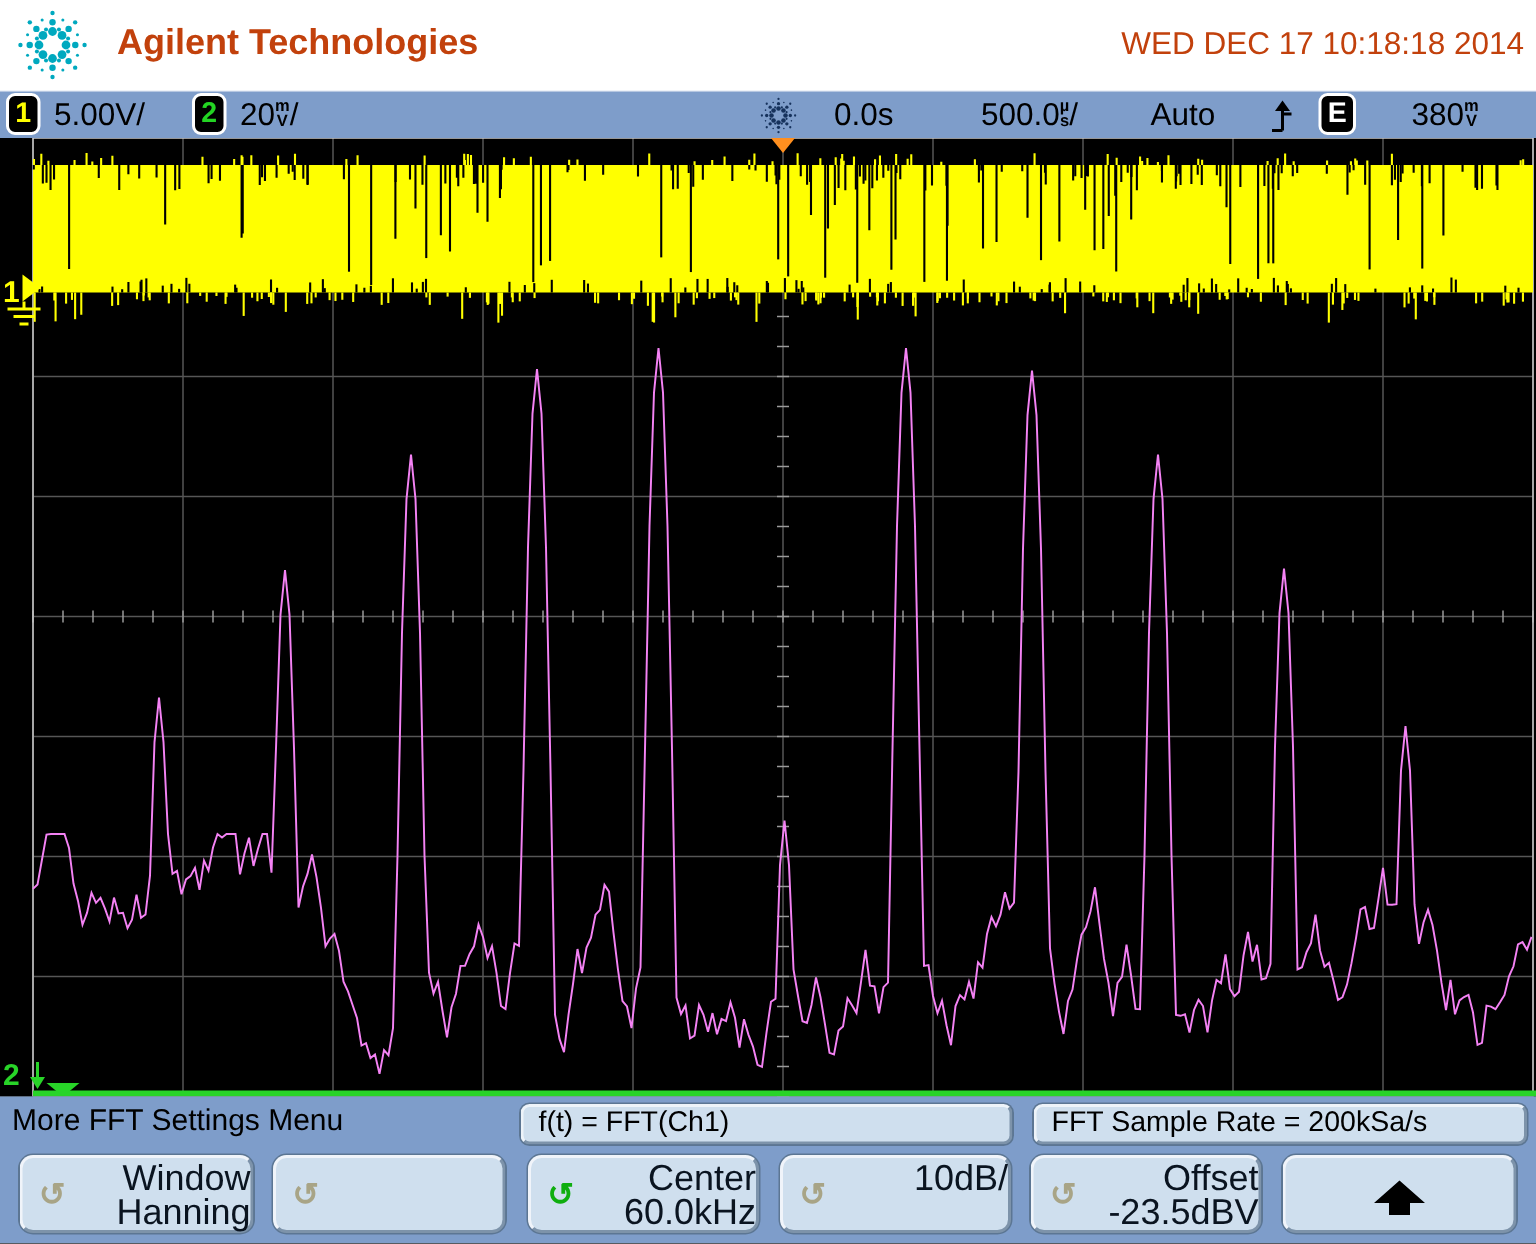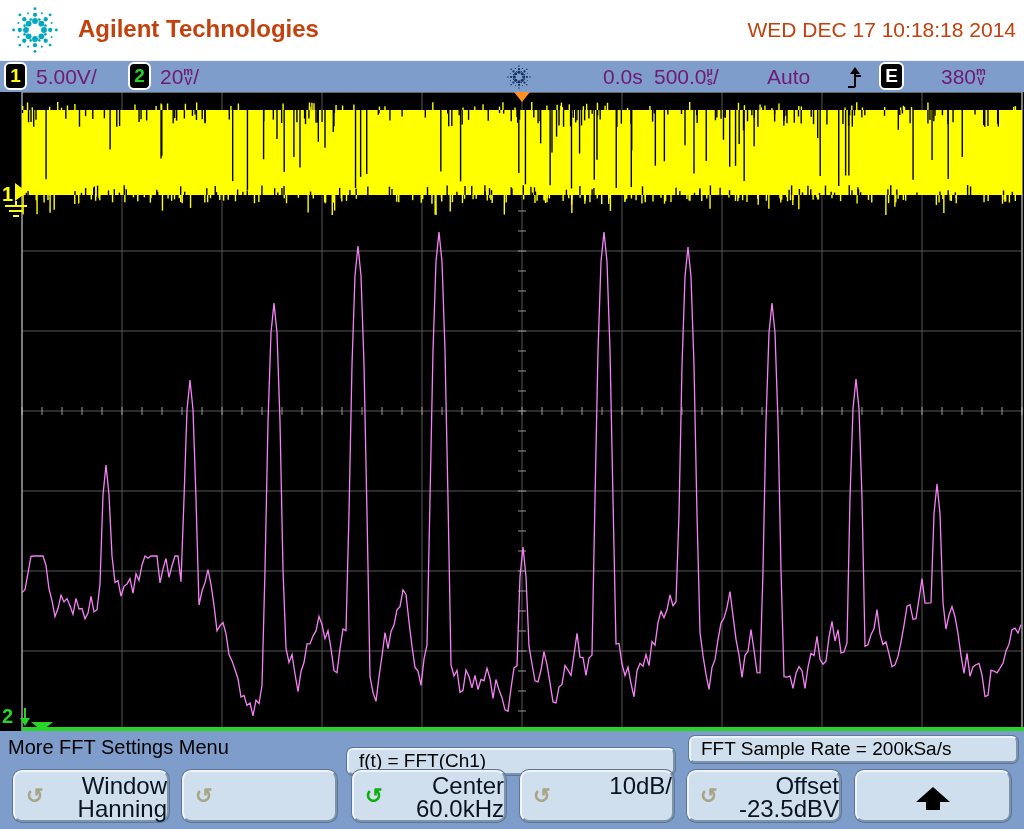--- a/index.html
+++ b/index.html
@@ -12,36 +12,36 @@
   .datetime{position:absolute;right:8px;top:18px;font-size:21px;color:#c2410c;}
   .logo{position:absolute;left:8px;top:3px;}
 
   
   .statusbar{position:absolute;left:0;top:60px;width:1024px;height:32px;background:#7e9dca;border-top:1px solid #eef2f8;}
   .badge{position:absolute;top:1px;width:23px;height:28px;background:#000;border:2px solid #fff;border-radius:6px;
          text-align:center;font-weight:bold;font-size:19px;line-height:24px;}
   .b1{left:4px;color:#ffff00;}
   .b2{left:128px;color:#23d423;}
   .bE{left:879px;width:25px;color:#fff;}
-  .sv{position:absolute;top:4px;font-size:21px;color:#701a75;white-space:nowrap;}
+  .sv{position:absolute;top:4px;font-size:21px;color:#000000;white-space:nowrap;}
   .stack{display:inline-block;vertical-align:top;margin-top:1px;font-size:11px;line-height:10px;font-weight:bold;text-align:center;}
   .stack span{display:block;}
   .sparkicon{position:absolute;left:505px;top:2px;}
   .trigicon{position:absolute;left:846px;top:5px;}
 
   
   #scope-svg{position:absolute;left:0;top:92px;width:1024px;height:639px;display:block;background:#000;}
 
   
   .bottom{position:absolute;left:0;top:731px;width:1024px;height:98px;background:#7e9dca;}
   .menutitle{position:absolute;left:8px;top:5px;font-size:20px;color:#000000;}
   .field{position:absolute;top:5px;height:27px;background:#cfdfee;border:2px solid #edf3f9;
          border-bottom-color:#7d93aa;border-right-color:#7d93aa;border-radius:6px;
          font-size:19px;line-height:22px;color:#000;padding-left:10px;white-space:nowrap;box-shadow:0 0 0 1px #5c7693;}
-  .f1{left:347px;width:328px;margin-top:12px;}
+  .f1{left:347px;width:328px;}
   .f2{left:689px;width:329px;}
   .softkey{position:absolute;top:39px;height:52px;background:#cfdfee;border:2px solid #f0f4fa;
            border-bottom-color:#7d93aa;border-right-color:#7d93aa;border-radius:9px;
            box-shadow:0 0 0 1px #5c7693;cursor:pointer;}
   .sk-lines{padding-top:2px;}
   .sk-label,.sk-value{font-size:24px;line-height:23px;text-align:right;color:#0a1420;white-space:nowrap;}
   .knob{position:absolute;left:11px;top:12px;font-size:21px;font-weight:bold;}
   [data-knob="gray"]{color:#a8a486;}
   [data-knob="green"]{color:#0fae0f;}
   .sk1{left:13px;width:156px;}
@@ -144,21 +144,21 @@
         <circle cx="-2.47990976827339e-15" cy="-13.5" r="1.9" fill="#16325c"></circle>
         <circle cx="-3.4902433775699565e-15" cy="-19" r="1.3" fill="#16325c"></circle>
         <circle cx="3.8268343236509" cy="-9.238795325112866" r="1.2" fill="#16325c"></circle>
         <circle cx="6.12293491784144" cy="-14.782072520180586" r="0.9" fill="#16325c"></circle>
         <circle cx="5.656854249492379" cy="-5.6568542494923815" r="2.6" fill="#16325c"></circle>
         <circle cx="9.545941546018389" cy="-9.545941546018394" r="1.9" fill="#16325c"></circle>
         <circle cx="13.4350288425444" cy="-13.435028842544407" r="1.3" fill="#16325c"></circle>
         <circle cx="9.238795325112864" cy="-3.826834323650904" r="1.2" fill="#16325c"></circle>
         <circle cx="14.782072520180584" cy="-6.122934917841446" r="0.9" fill="#16325c"></circle>
       </svg>
-    <div class="sv" style="left:603px">0.0s</div>
+    <div class="sv" style="left:556px">0.0s</div>
     <div class="sv" style="left:654px"><span>500.0</span><span class="stack"><span>µ</span><span>s</span></span><span>/</span></div>
     <div class="sv" style="left:767px">Auto</div>
     <svg class="trigicon" width="17" height="23" viewBox="0 0 17 23">
       <line x1="2" y1="21" x2="9" y2="21" stroke="#000" stroke-width="2"></line>
       <line x1="9" y1="21" x2="9" y2="4" stroke="#000" stroke-width="2"></line>
       <line x1="9" y1="10" x2="15" y2="10" stroke="#000" stroke-width="2"></line>
       <polygon points="4,8 14,8 9,1" fill="#000"></polygon>
     </svg>
     <div class="badge bE">E</div>
     <div class="sv" style="left:941px"><span>380</span><span class="stack"><span>m</span><span>V</span></span></div>

